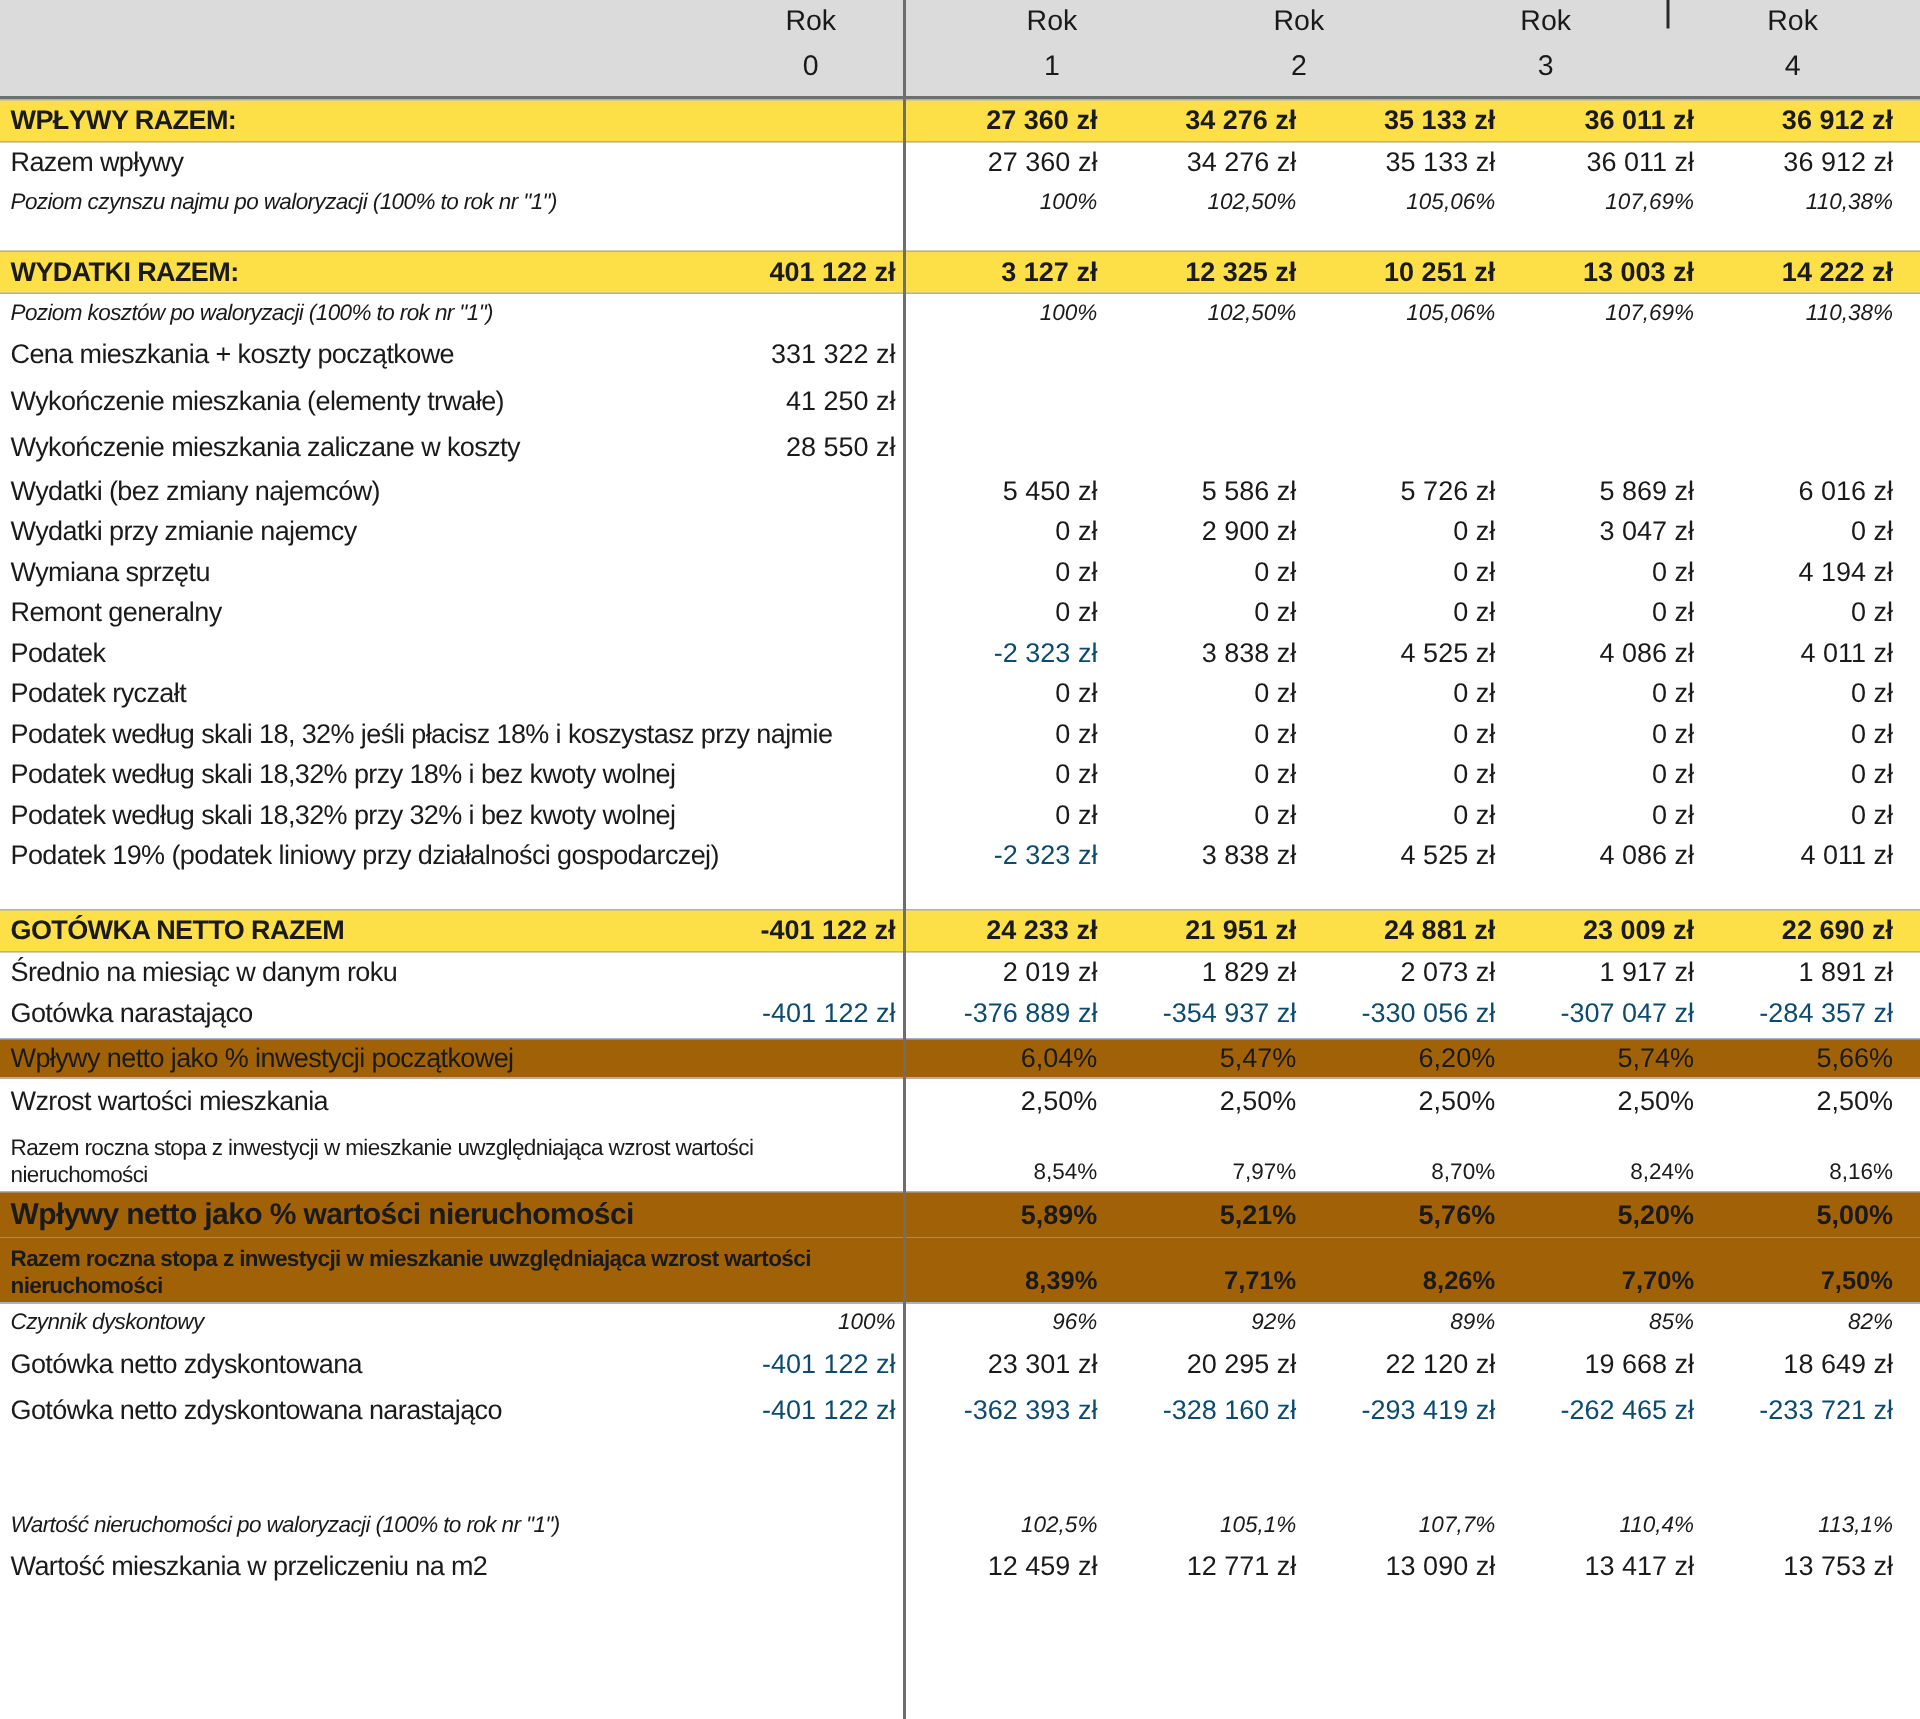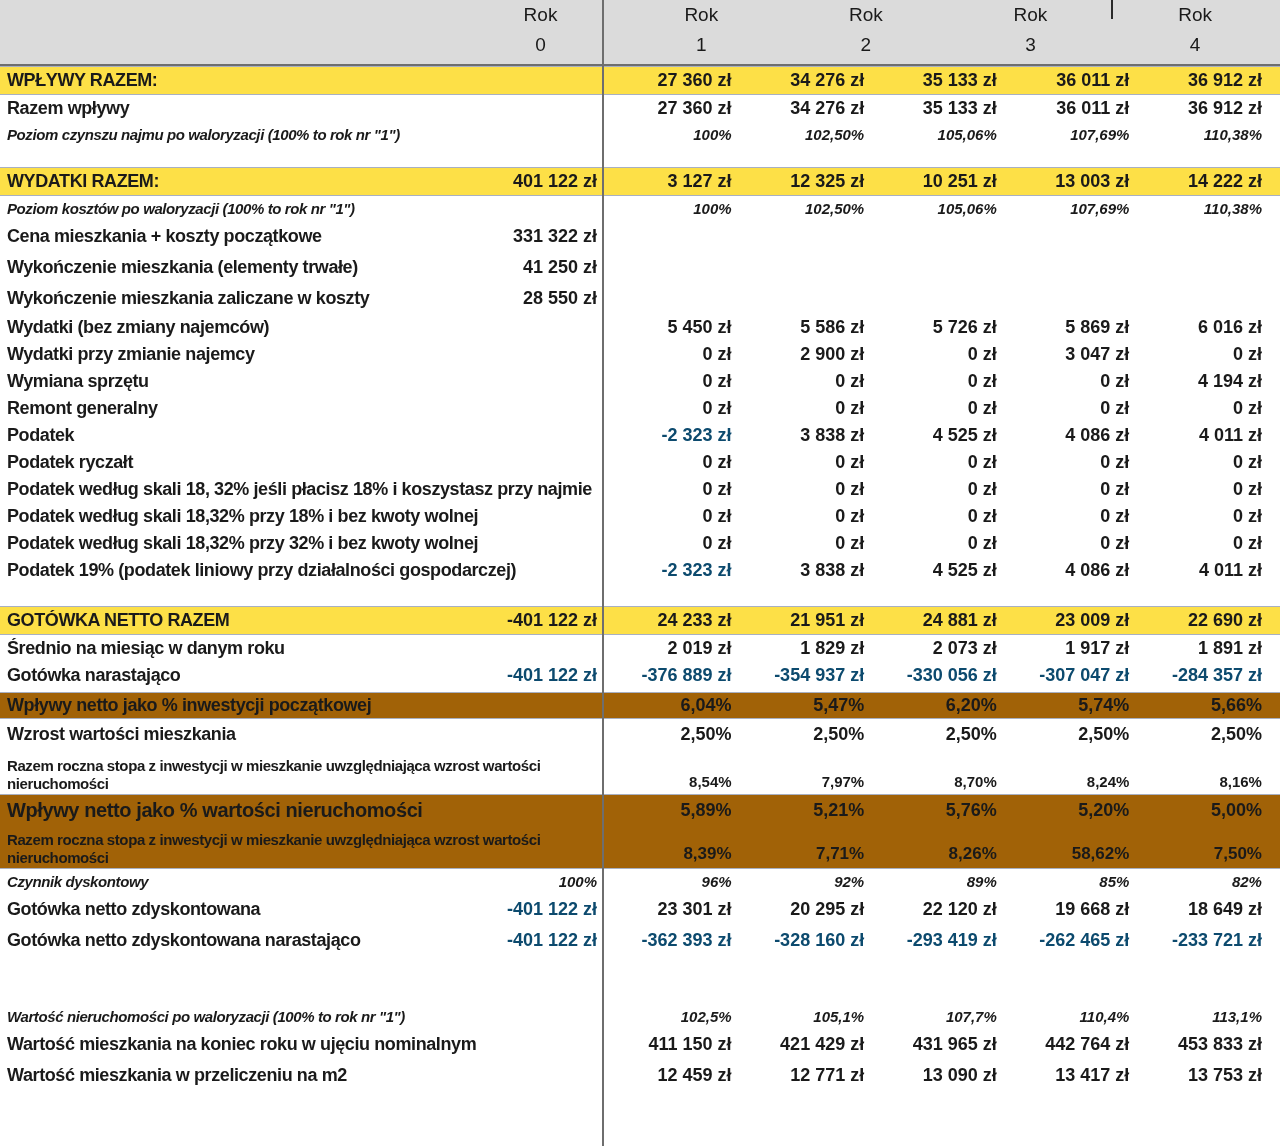--- a/index.html
+++ b/index.html
@@ -19,21 +19,21 @@
     height:66px;background:#dbdbdb;display:flex;
     border-bottom:2px solid #6e6e6e;box-sizing:border-box;gap:32px;
   }
   .h0{flex:0 0 603px;display:flex;}
   .h0 .hsp{flex:1 1 auto;}
   .h0c{flex:0 0 125px;text-align:center;}
   .cyh{flex:0 0 132.6px;text-align:center;}
   .hline{font-size:19px;line-height:30px;}
 
   
-  .row{display:flex;align-items:center;box-sizing:border-box;font-weight:bold;}
+  .row{display:flex;align-items:center;box-sizing:border-box;}
   .head{flex:0 0 603px;display:flex;overflow:hidden;align-items:baseline;box-sizing:border-box;}
   .lbl{flex:1 1 auto;white-space:nowrap;overflow:hidden;padding-left:7px;letter-spacing:-0.4px;}
   .v0{flex:0 0 auto;white-space:nowrap;text-align:right;padding-right:6px;}
   .cy{flex:0 0 132.6px;text-align:right;padding-right:4px;white-space:nowrap;box-sizing:border-box;}
 
   .r-n{height:27px;font-size:18px;}
   .r-tall{height:31px;font-size:18px;}
   .r-sec{height:29px;font-size:18px;font-weight:bold;background:#fde047;}
   .r-it{height:25px;font-size:15px;font-style:italic;}
   .r-band{background:#a16207;}
@@ -371,21 +371,21 @@
         <div class="cy">5,00%</div>
       </div>
       <div class="row r-sm2 r-bold r-band bb">
         <div class="head">
           <div class="lbl">Razem roczna stopa z  inwestycji w mieszkanie uwzględniająca wzrost wartości nieruchomości</div>
           <div class="v0"></div>
         </div>
         <div class="cy">8,39%</div>
         <div class="cy">7,71%</div>
         <div class="cy">8,26%</div>
-        <div class="cy">58,62%</div>
+        <div class="cy">7,70%</div>
         <div class="cy">7,50%</div>
       </div>
       <div class="row r-it">
         <div class="head">
           <div class="lbl">Czynnik dyskontowy</div>
           <div class="v0">100%</div>
         </div>
         <div class="cy">96%</div>
         <div class="cy">92%</div>
         <div class="cy">89%</div>
@@ -421,31 +421,20 @@
           <div class="v0"></div>
         </div>
         <div class="cy">102,5%</div>
         <div class="cy">105,1%</div>
         <div class="cy">107,7%</div>
         <div class="cy">110,4%</div>
         <div class="cy">113,1%</div>
       </div>
       <div class="row r-tall">
         <div class="head">
-          <div class="lbl">Wartość mieszkania na koniec roku w ujęciu nominalnym</div>
-          <div class="v0"></div>
-        </div>
-        <div class="cy">411 150 zł</div>
-        <div class="cy">421 429 zł</div>
-        <div class="cy">431 965 zł</div>
-        <div class="cy">442 764 zł</div>
-        <div class="cy">453 833 zł</div>
-      </div>
-      <div class="row r-tall">
-        <div class="head">
           <div class="lbl">Wartość mieszkania w przeliczeniu na m2</div>
           <div class="v0"></div>
         </div>
         <div class="cy">12 459 zł</div>
         <div class="cy">12 771 zł</div>
         <div class="cy">13 090 zł</div>
         <div class="cy">13 417 zł</div>
         <div class="cy">13 753 zł</div>
       </div>
     </div>

